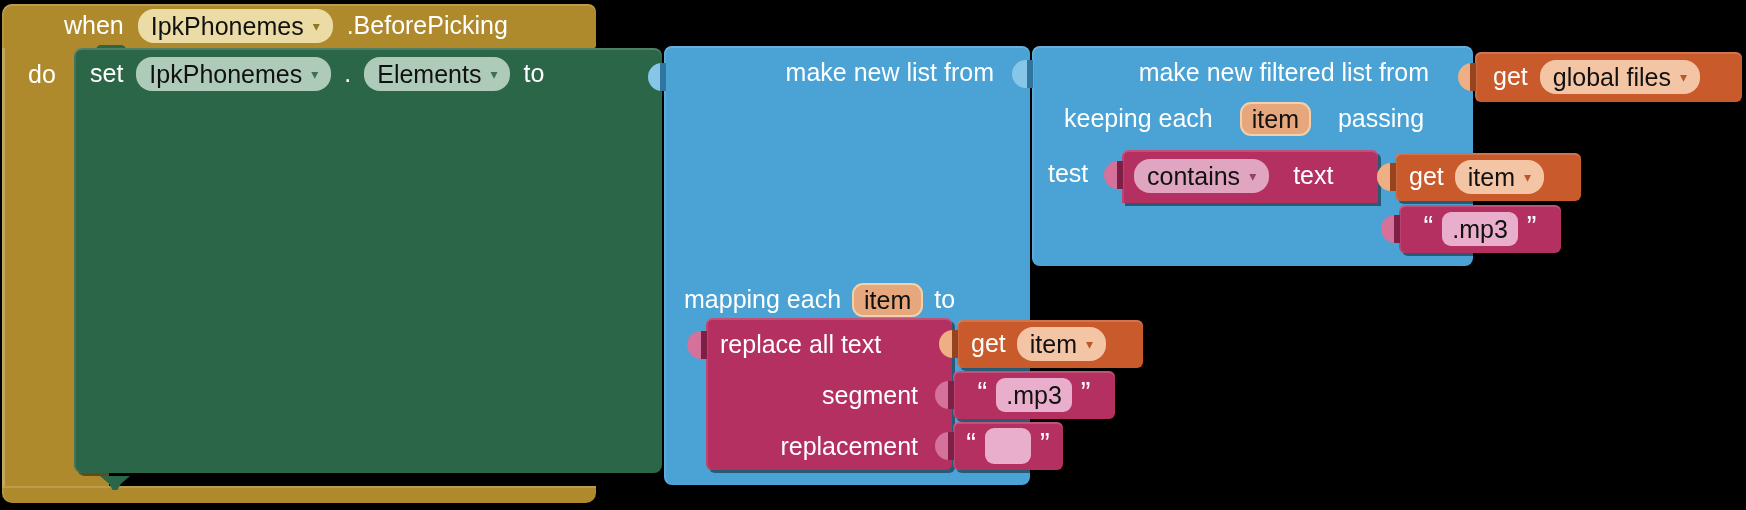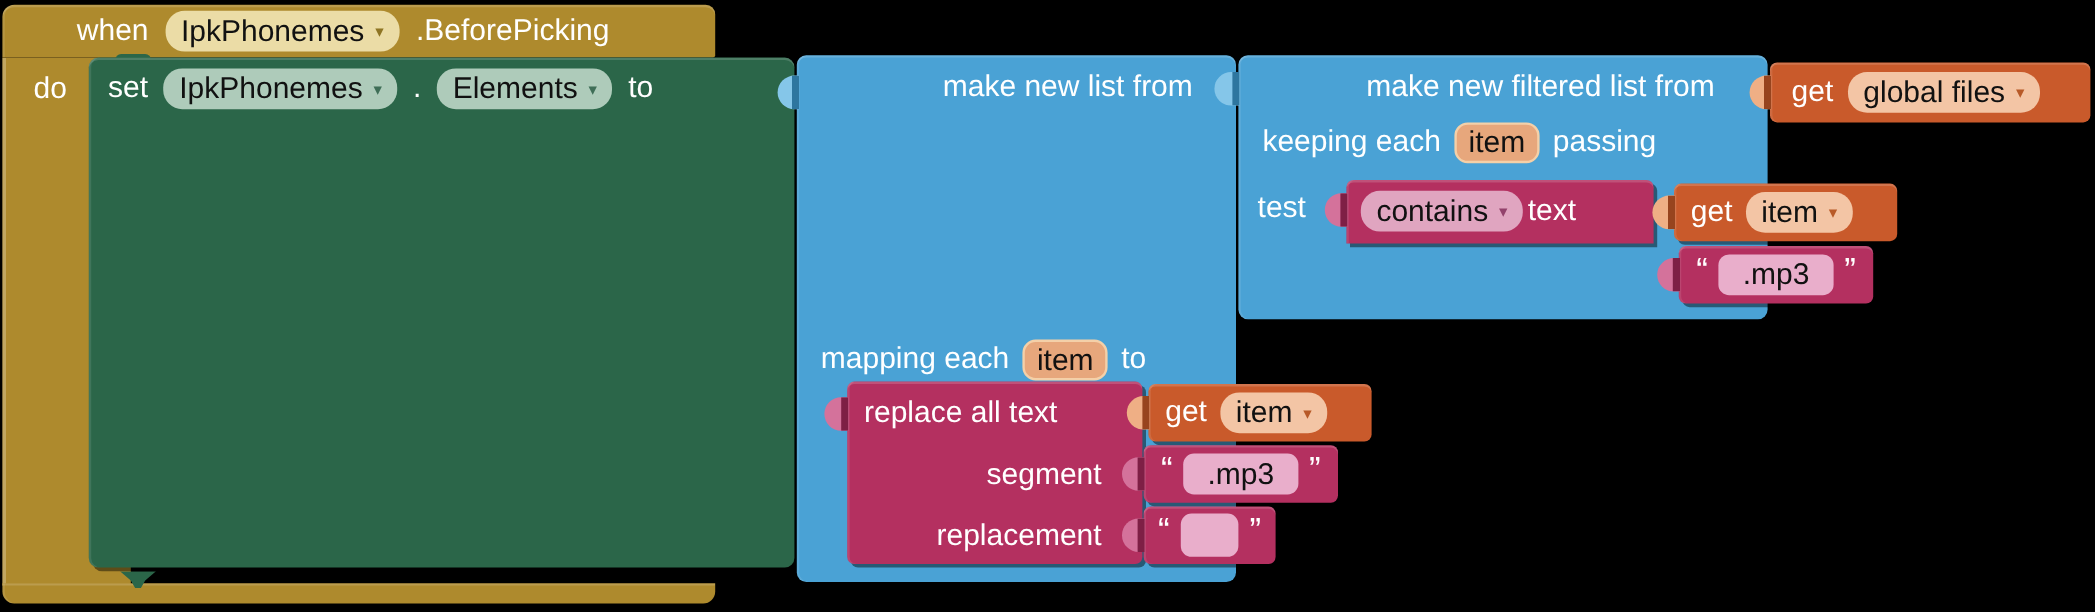--- a/index.html
+++ b/index.html
@@ -41,21 +41,21 @@
   .arrow-pink  { color:#93426C; }
   .arrow-peach { color:#B85A28; }
 
   .plug { position:absolute; border-radius:14px 0 0 14px; }
   .plug-blue    { background:#85C6E9; box-shadow: inset -6px 0 0 #2E769F; }
   .plug-magenta { background:#D4729B; box-shadow: inset -6px 0 0 #7E1F45; }
   .plug-orange  { background:#EFAF85; box-shadow: inset -6px 0 0 #97441E; }
 
   .q { color:#fff; font-size:29px; line-height:1; transform:translateY(-3px); }
   .field {
-    background:#E9AECB; border-radius:9px; padding:2px 20px;
+    background:#E9AECB; border-radius:9px; padding:2px 10px;
     font-size:25px; color:#111; min-height:30px; min-width:8px;
     display:inline-flex; align-items:center; justify-content:center;
   }
 </style>
 </head>
 <body>
 
 <div id="canvas">
 
   <div class="block gold" style="left:2px; top:4px; width:558px; height:44px; border-radius:10px 8px 2px 0;">
@@ -99,21 +99,21 @@
       <span class="chip chip-param">
         <span>item</span>
       </span>
       <span class="lbl">to</span>
     </div>
   </div>
 
   <div class="block blue" style="left:1032px; top:46px; width:441px; height:220px; border-radius:8px;">
     <div class="plug plug-blue" style="left:-20px; top:14px; width:21px; height:28px;"></div>
     <span class="lbl abs" style="right:44px; top:13px;">make new filtered list from</span>
-    <div class="flexrow" style="position:absolute; left:20px; top:56px; height:34px; gap:11px;">
+    <div class="flexrow" style="position:absolute; left:32px; top:56px; height:34px; gap:27px;">
       <span class="lbl">keeping each</span>
       <span class="chip chip-param">
         <span>item</span>
       </span>
       <span class="lbl">passing</span>
     </div>
     <span class="lbl abs" style="left:16px; top:114px;">test</span>
   </div>
 
   <div class="block orange" style="left:1475px; top:52px; width:267px; height:50px; border-radius:6px;">
@@ -122,21 +122,21 @@
       <span class="lbl">get</span>
       <span class="chip chip-peach">
         <span>global files</span>
         <span class="arrow arrow-peach">▾</span>
       </span>
     </div>
   </div>
 
   <div class="block magenta" style="left:1122px; top:150px; width:256px; height:53px; border-radius:6px 6px 0 0;">
     <div class="plug plug-magenta" style="left:-18px; top:11px; width:19px; height:28px;"></div>
-    <div class="flexrow" style="position:absolute; left:12px; top:8px; height:36px; gap:4px;">
+    <div class="flexrow" style="position:absolute; left:12px; top:8px; height:36px; gap:24px;">
       <span class="chip chip-pink">
         <span>contains</span>
         <span class="arrow arrow-pink">▾</span>
       </span>
       <span class="lbl">text</span>
     </div>
   </div>
 
   <div class="block orange" style="left:1395px; top:153px; width:186px; height:48px; border-radius:6px;">
     <div class="plug plug-orange" style="left:-18px; top:10px; width:19px; height:28px;"></div>

